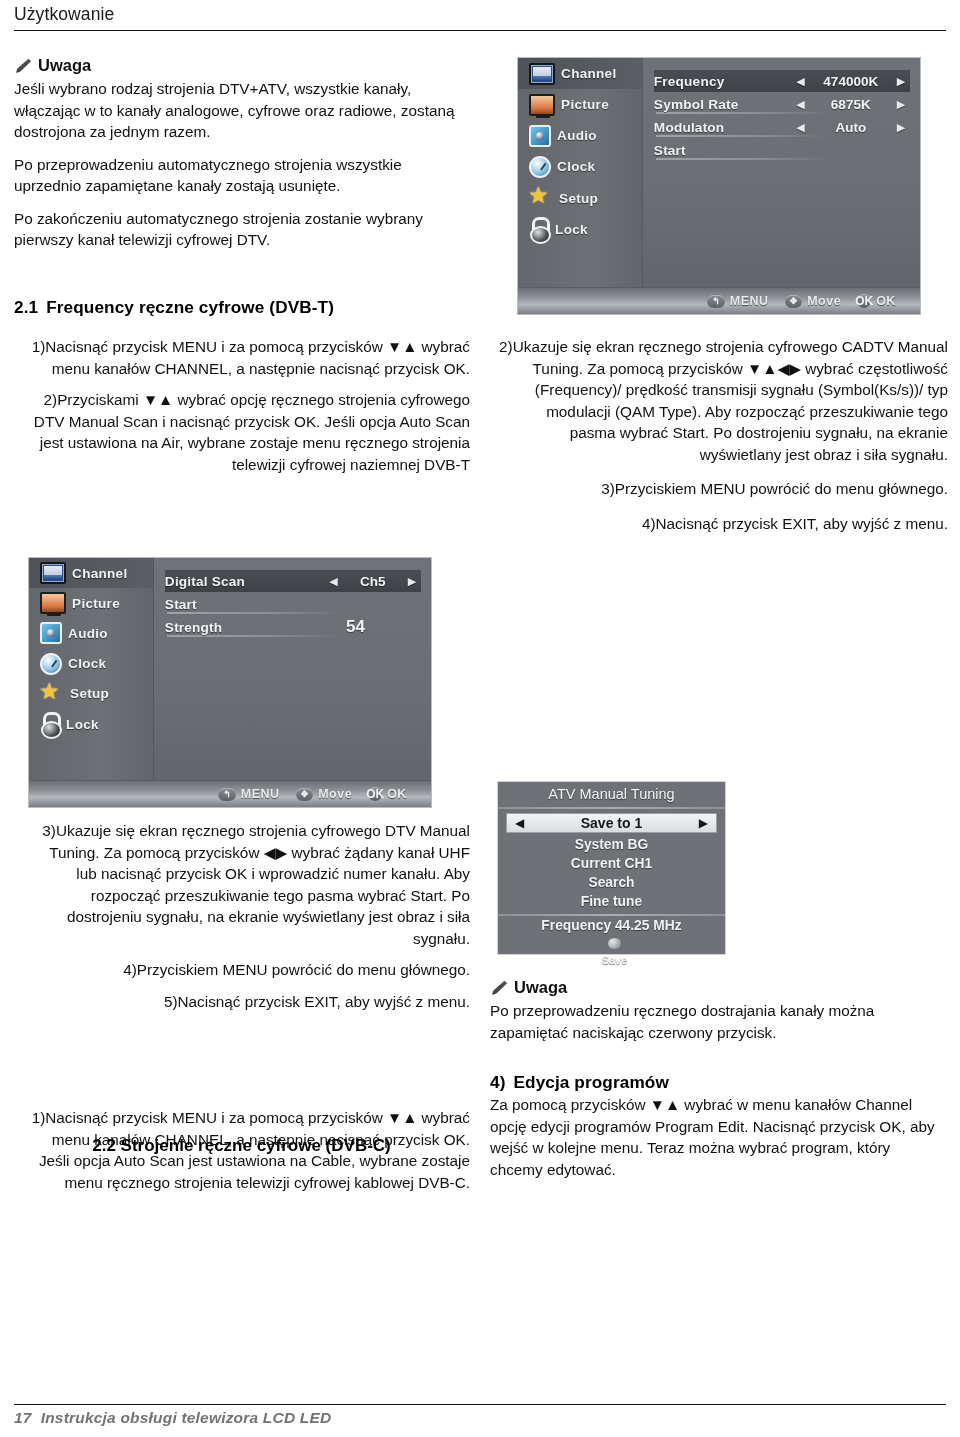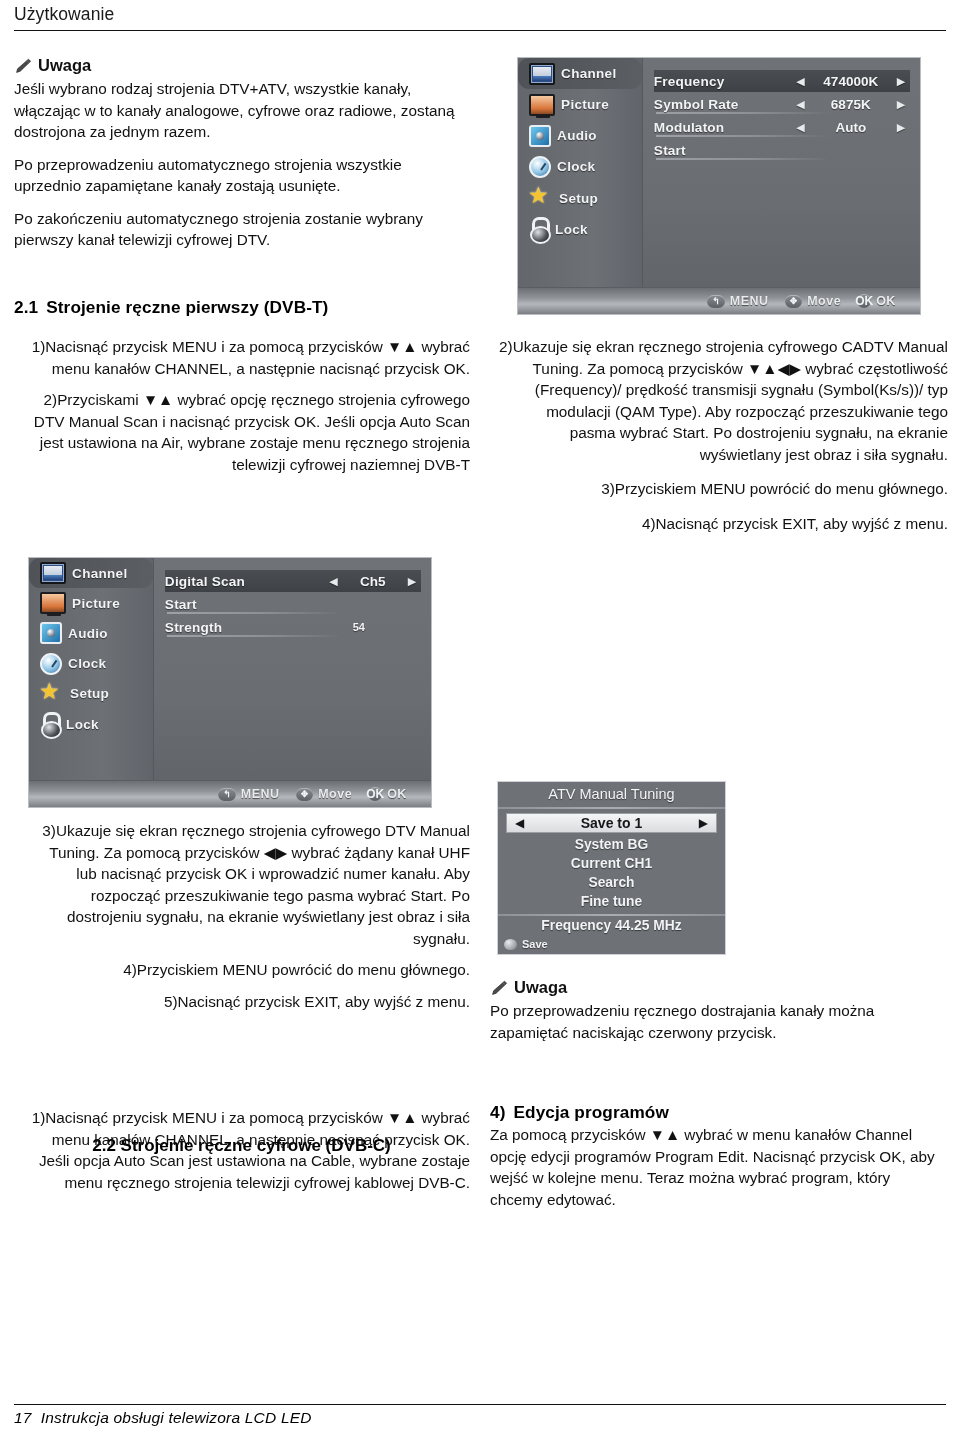--- a/index.html
+++ b/index.html
@@ -27,21 +27,21 @@
     border-top: 1.6px solid #111;
   }
 
   
   .ftr-rule {
     position: absolute; left: 14px; top: 1404px; width: 932px; height: 0;
     border-top: 1.6px solid #111;
   }
   .ftr-text {
     position: absolute; left: 14px; top: 1409px;
-    font-size: 15.5px; font-style: italic; font-weight: 400; color: #000000;
+    font-size: 15.5px; font-style: italic; font-weight: 700; color: #737373;
     letter-spacing: 0.2px;
   }
   .ftr-text .pg { margin-right: 9px; }
 
   
   .blk { position: absolute; }
   .note-head {
     font-size: 16.5px; font-weight: bold; color: #111;
     display: flex; align-items: center; gap: 6px;
     margin-bottom: 3px;
@@ -80,21 +80,20 @@
     position: absolute; left: 0; top: 0; bottom: 0; width: 31%;
     background: linear-gradient(90deg,#63666b 0%, #6d7075 60%, #61646a 100%);
     border-right: 1px solid #55585d;
   }
   .osd-side-row {
     position: relative; display: flex; align-items: center;
     height: 13.6%; padding-left: 9%;
   }
   .osd-side-row.sel {
     background: linear-gradient(90deg,#4f5257 0%, #5b5e63 100%);
-    border-radius: 11px;
   }
   .osd-side-row .lbl {
     color: #f2f3f4; font-size: 13.5px; font-weight: bold;
     letter-spacing: 0.3px; text-shadow: 0 1px 1px rgba(0,0,0,.55);
     margin-left: 6px; white-space: nowrap;
   }
   .ic { width: 26px; height: 22px; flex: 0 0 26px; position: relative; }
   .ic-channel { background: #2f4f86; border: 2px solid #15161a; border-radius: 2px;
      box-shadow: inset 0 0 0 1px #8fa8cc; }
   .ic-channel:before { content:""; position:absolute; left:2px; top:2px; right:2px; height:9px;
@@ -139,21 +138,21 @@
   .osd-row .valwrap {
     position: absolute; right: 2%; top: 0; height: 100%;
     display: flex; align-items: center; gap: 9px; z-index: 2;
   }
   .osd-row .valwrap .val {
     color: #f3f4f5; font-size: 13.5px; font-weight: bold; min-width: 74px;
     text-align: center; text-shadow: 0 1px 1px rgba(0,0,0,.5);
   }
   .osd-row .arrow { color:#e9eaec; font-size:11px; text-shadow: 0 1px 1px rgba(0,0,0,.5); }
   .osd-row .plain-val {
-    position: absolute; right: 22%; color:#f3f4f5; font-size:11px; font-weight:bold;
+    position: absolute; right: 22%; color:#f3f4f5; font-size:17px; font-weight:bold;
     text-shadow: 0 1px 1px rgba(0,0,0,.5); z-index:2;
   }
 
   .osd-foot {
     position: absolute; left: 0; right: 0; bottom: 0; height: 27px;
     background: linear-gradient(180deg,#6b6e73 0%, #8f9297 38%, #b4b7bb 62%, #7b7e83 100%);
     display: flex; align-items: center; justify-content: flex-end; gap: 16px;
     padding-right: 6%;
     border-top: 1px solid #5a5d62;
   }
@@ -192,21 +191,21 @@
   .atv-sel .lab { flex:1; text-align:center; color:#15161a; font-size:14px; font-weight:bold;border-radius:8px; }
   .atv-sel .arrow { color:#15161a; font-size:12px; }
   .atv-line {
     text-align:center; color:#f2f3f4; font-size:13.8px; font-weight:bold;
     line-height: 19px; text-shadow: 0 1px 1px rgba(0,0,0,.5);
   }
   .atv-freq {
     text-align:center; color:#f2f3f4; font-size:13.8px; font-weight:bold;
     line-height: 20px; text-shadow: 0 1px 1px rgba(0,0,0,.5);
   }
-  .atv-save { display:flex; align-items:center; gap:5px; padding: 2px 0 3px 6px; }
+  .atv-save { display:flex; align-items:center; gap:5px; padding: 2px 0 3px 6px; flex-direction: column; }
   .atv-save .dot {
     width: 13px; height: 11px; border-radius: 50%;
     background: radial-gradient(circle at 35% 30%, #e9ebed, #9a9da2 70%, #74777c);
   }
   .atv-save .st { color:#f2f3f4; font-size:11px; font-weight:bold; text-shadow: 0 1px 1px rgba(0,0,0,.5); }
 </style>
 </head>
 <body>
 
 <div id="page">
@@ -226,21 +225,21 @@
       </span>
       <span>Uwaga</span>
     </div>
     <p class="t">Jeśli wybrano rodzaj strojenia DTV+ATV, wszystkie kanały, włączając w to kanały analogowe, cyfrowe oraz radiowe, zostaną dostrojona za jednym razem.</p>
     <p class="t">Po przeprowadzeniu automatycznego strojenia wszystkie uprzednio zapamiętane kanały zostają usunięte.</p>
     <p class="t">Po zakończeniu automatycznego strojenia zostanie wybrany pierwszy kanał telewizji cyfrowej DTV.</p>
   </div>
 
   <div class="blk" style="left:14px; top:297px; width:455px;">
     <div class="h2">
-      <span class="num">2.1</span><span>Strojenie ręczne pierwszy (DVB-T)</span>
+      <span class="num">2.1</span><span>Frequency ręczne cyfrowe (DVB-T)</span>
     </div>
   </div>
 
   <div class="blk" style="left:10px; top:336px; width:460px;">
     <ol class="steps">
       <li><span class="mk">1)</span><span>Nacisnąć przycisk MENU i za pomocą przycisków ▼▲ wybrać menu kanałów CHANNEL, a następnie nacisnąć przycisk OK.</span></li>
       <li><span class="mk">2)</span><span>Przyciskami ▼▲ wybrać opcję ręcznego strojenia cyfrowego DTV Manual Scan i nacisnąć przycisk OK. Jeśli opcja Auto Scan  jest ustawiona na Air, wybrane zostaje menu ręcznego strojenia telewizji cyfrowej naziemnej DVB-T</span></li>
     </ol>
   </div>
 
@@ -281,21 +280,21 @@
             <path d="M14.5 1.2 L16.6 3.3 L6.2 13.2 L2.6 14.4 L3.6 10.8 Z"></path>
             <path d="M13.0 2.6 L15.2 4.8" stroke="#7a7a7a" fill="none"></path>
           </g>
         </svg>
       </span>
       <span>Uwaga</span>
     </div>
     <p class="t">Po przeprowadzeniu ręcznego dostrajania kanały można zapamiętać naciskając czerwony przycisk.</p>
   </div>
 
-  <div class="blk" style="left:490px; top:1102px; width:455px;">
+  <div class="blk" style="left:490px; top:1072px; width:455px;">
     <div class="h2">
       <span class="num">4)</span><span>Edycja programów</span>
     </div>
     <p class="t" style="margin-top:1px">Za pomocą przycisków ▼▲ wybrać w menu kanałów Channel opcję edycji programów Program Edit. Nacisnąć przycisk OK, aby wejść w kolejne menu. Teraz można wybrać program, który chcemy edytować.</p>
   </div>
 
   <div class="osd" style="left:517px; top:57px; width:404px; height:258px;">
     <div class="osd-body">
       <div class="osd-side">
         <div class="osd-side-row sel">

